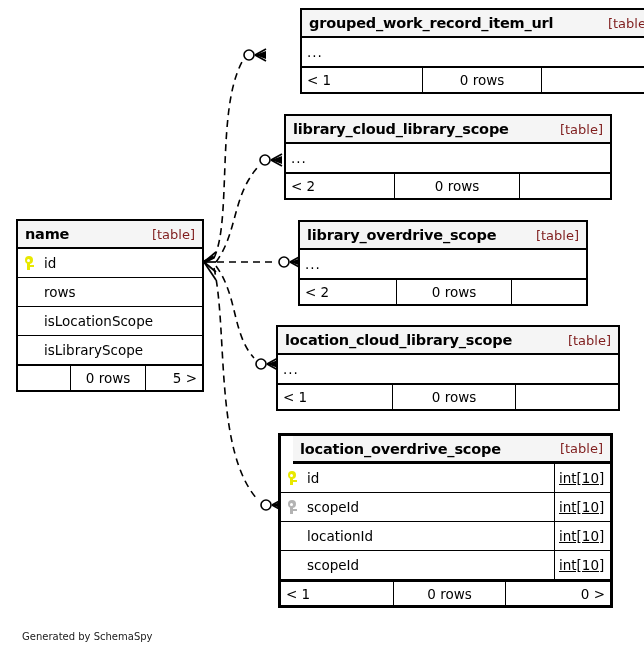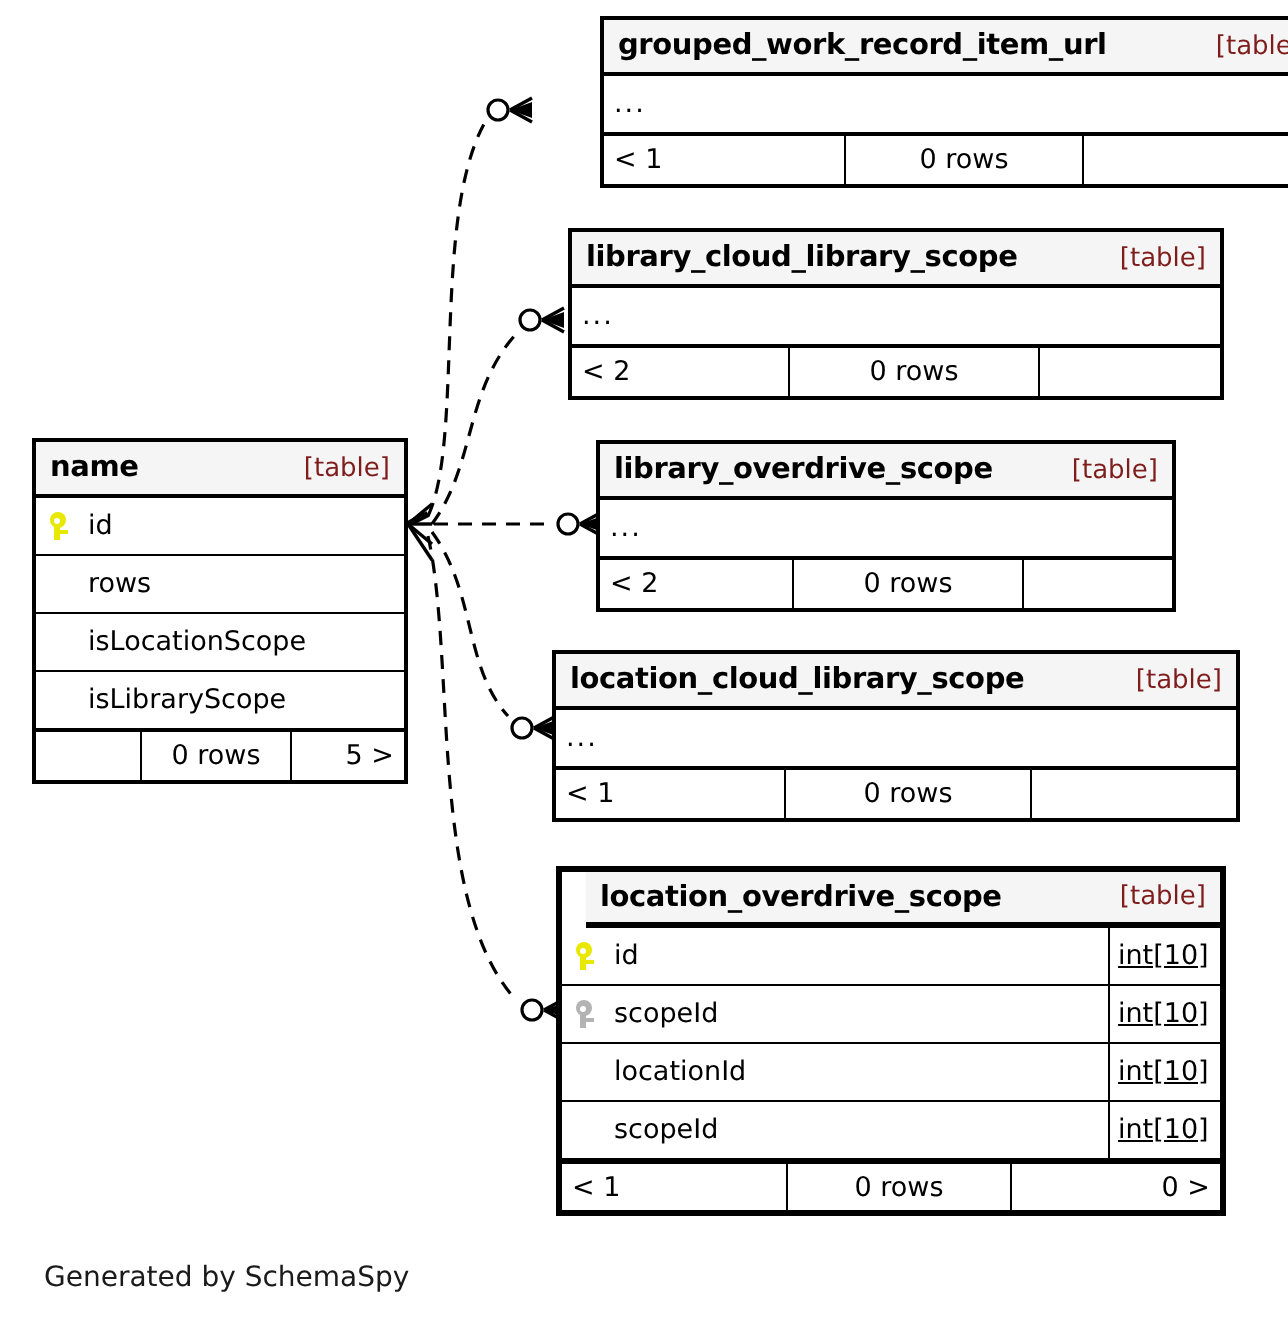--- a/index.html
+++ b/index.html
@@ -182,21 +182,21 @@
   .foot-right {
     justify-content: flex-end;
     padding-right: 5px;
   }
 
   
   .credit {
     position: absolute;
     left: 22px;
     top: 631px;
-    font-size: 14px;
+    font-size: 10px;
     color: #1a1a1a;
     white-space: nowrap;
   }
 </style>
 </head>
 <body>
 
 <div id="canvas">
 
   <svg id="edges" viewBox="0 0 644 663" xmlns="http://www.w3.org/2000/svg">

